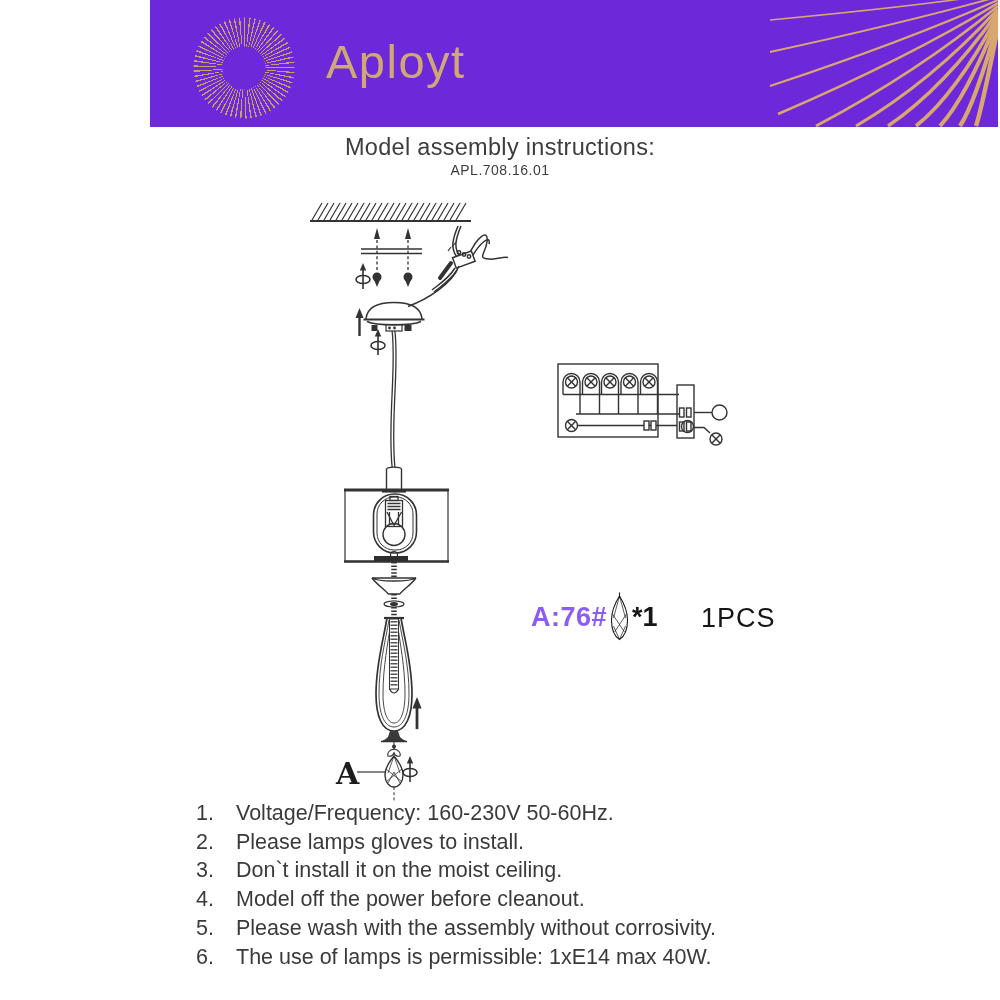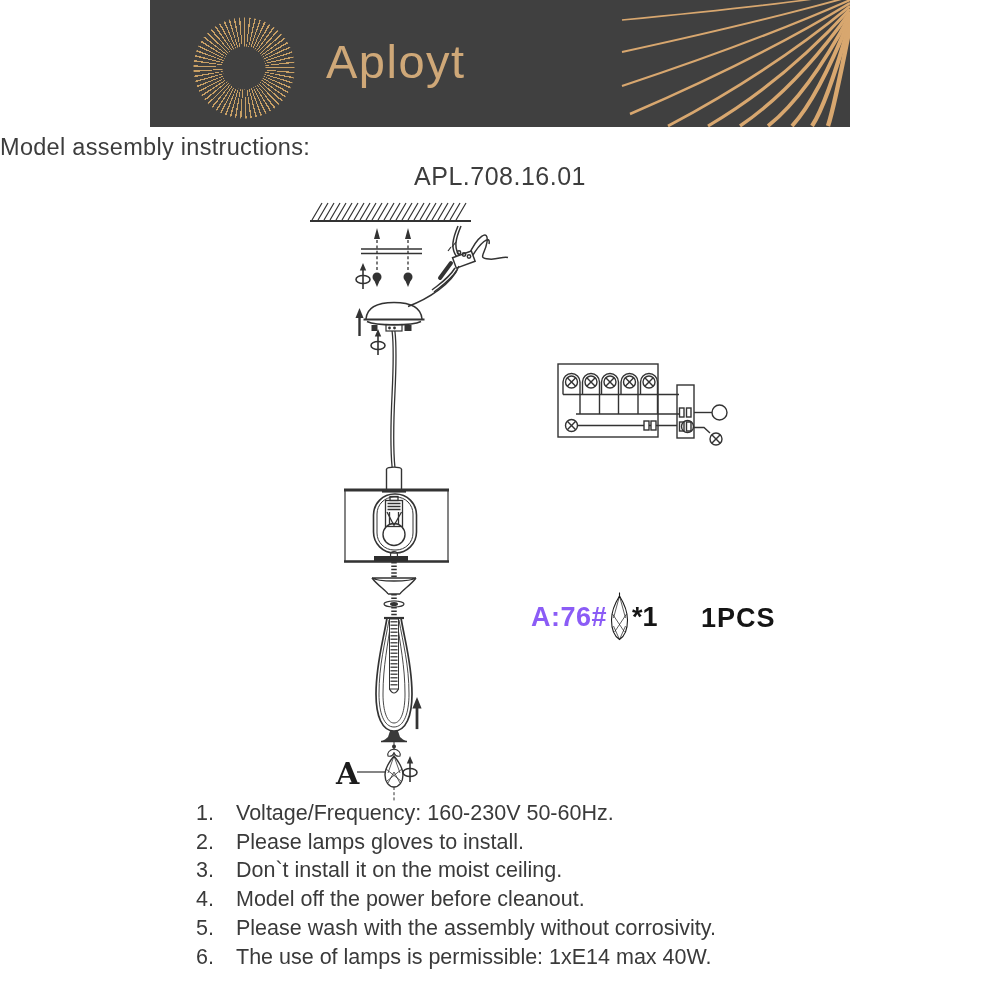--- a/index.html
+++ b/index.html
@@ -2,50 +2,50 @@
 <html><head>
 <meta charset="utf-8">
 <style>
   html,body{margin:0;padding:0;}
   body{
     width:1000px;height:1000px;position:relative;background:#ffffff;
     font-family:"Liberation Sans", sans-serif;overflow:hidden;
   }
   
   .banner{
-    position:absolute;left:150px;top:0;width:700px;height:127px;
-    background:#404040;overflow:hidden;
+    position:absolute;left:150px;top:0;width:848px;height:127px;
+    background:#6d28d9;overflow:hidden;
   }
   .sunburst{
     position:absolute;left:40px;top:14px;width:108px;height:108px;border-radius:50%;
     background:repeating-conic-gradient(#c9a065 0deg 1.7deg, rgba(0,0,0,0) 1.7deg 5.9deg);
     -webkit-mask:radial-gradient(circle at 50% 50%, transparent 0 21px, #000 22px 50px, transparent 51px);
     mask:radial-gradient(circle at 50% 50%, transparent 0 21px, #000 22px 50px, transparent 51px);
   }
   .brand{
     position:absolute;left:176px;top:50%;transform:translateY(-54%);
     font-size:47px;font-weight:300;color:#cfa878;letter-spacing:1.5px;
   }
   .corner-rays{position:absolute;right:0;top:0;}
   
   .doc-title{
-    position:absolute;left:0;right:0;top:134px;text-align:left;
+    position:absolute;left:0;right:0;top:134px;text-align:center;
     font-size:23.5px;font-weight:500;color:#3d3d3d;letter-spacing:0.3px;
   }
   .doc-model{
     position:absolute;left:0;right:0;top:162px;text-align:center;
-    font-size:25px;font-weight:500;color:#3d3d3d;letter-spacing:0.5px;
+    font-size:14px;font-weight:500;color:#3d3d3d;letter-spacing:0.5px;
   }
   
   .diagram-svg{position:absolute;left:0;top:0;}
   
   .parts-label{position:absolute;left:531px;top:602px;font-size:27px;font-weight:bold;color:#8b5cf6;letter-spacing:0.5px;}
   .parts-icon{position:absolute;left:610px;top:592px;}
   .parts-mult{position:absolute;left:632px;top:602px;font-size:27px;font-weight:bold;color:#151515;}
-  .parts-count{position:absolute;left:701px;top:603px;font-size:27px;font-weight:bold;color:#151515;letter-spacing:1px;}
+  .parts-count{position:absolute;left:701px;top:603px;font-size:27px;font-weight:normal;color:#151515;letter-spacing:1px;}
   
   .instructions{position:absolute;left:196px;top:799px;width:660px;}
   .instr-row{display:flex;font-size:21.5px;line-height:28.7px;color:#3a3a3a;}
   .instr-num{width:40px;flex:0 0 40px;}
 </style>
 </head>
 <body>
 
 <div class="banner">
   <div class="sunburst"></div>

